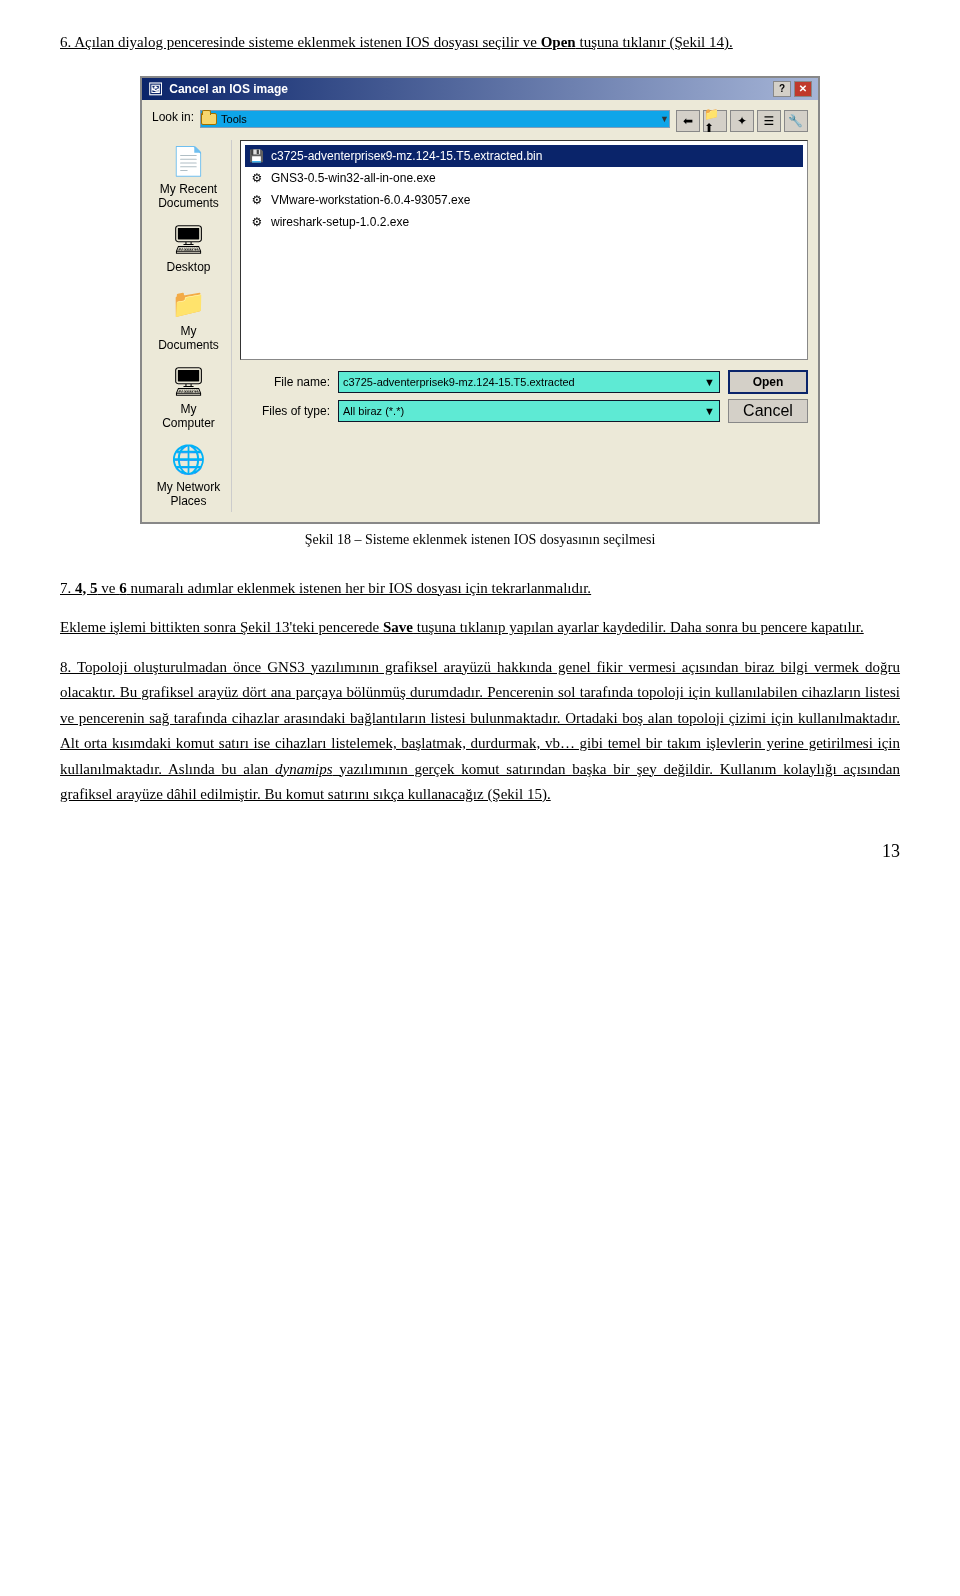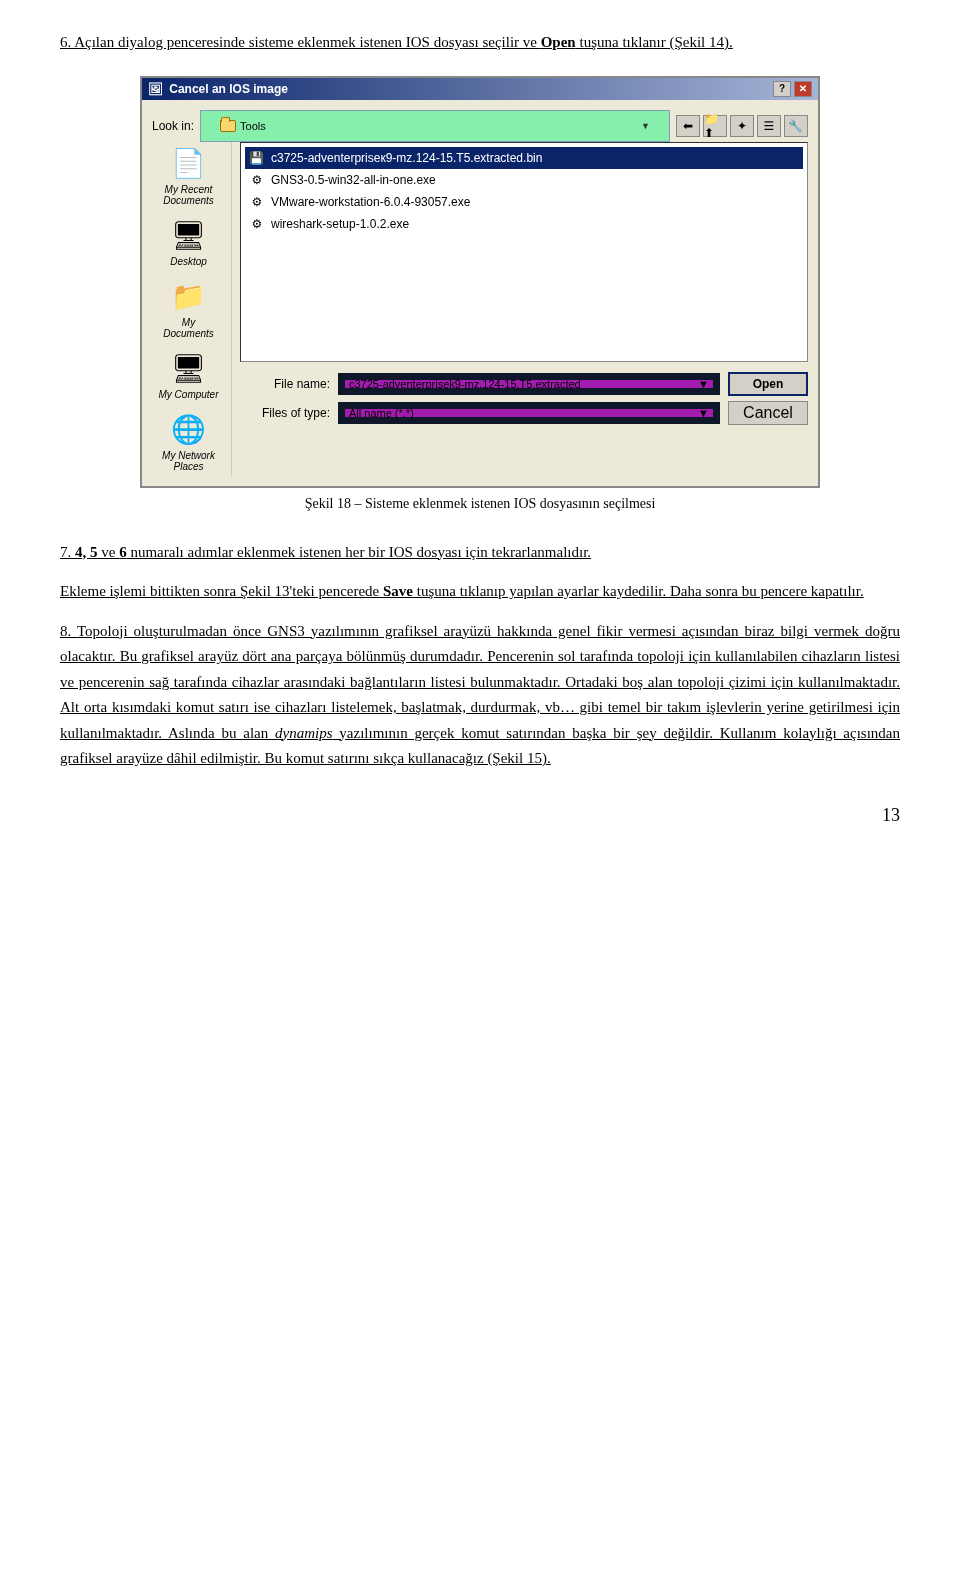--- a/index.html
+++ b/index.html
@@ -67,37 +67,38 @@
 
     .title-btn.close { background: #c0392b; color: white; }
 
     .dialog-content {
       padding: 10px;
       background: #ece9d8;
     }
 
     .toolbar-row {
       display: flex;
-      align-items: center;
+      align-items: flex-start;
       gap: 6px;
+      margin-bottom: 8px;
     }
 
     .toolbar-label {
       color: #000;
       white-space: nowrap;
       font-size: 12px;
     }
 
     .toolbar-combo {
       flex: 1;
-      height: 32px;
+      height: 18px;
       border: 1px solid #7f9db9;
-      background: #86efac;
+      background: #0ea5e9;
       font-size: 11px;
-      padding: 1px 19px;
+      padding: 1px 0;
       display: flex;
       align-items: center;
       justify-content: space-between;
     }
 
     .toolbar-combo-arrow {
       font-size: 9px;
       color: #333;
     }
 
@@ -178,41 +179,40 @@
     .sidebar-icon-img {
       width: 36px;
       height: 36px;
       display: flex;
       align-items: center;
       justify-content: center;
       font-size: 28px;
     }
 
     .sidebar-icon-label {
-      font-size: 10px;
+      font-size: 12px;
       text-align: center;
       color: #000;
-      font-style: italic;
     }
 
     .main-area {
       flex: 1;
     }
 
     .bottom-label {
       width: 90px;
       font-size: 12px;
       text-align: right;
     }
 
     .bottom-input {
       flex: 1;
       height: 22px;
-      border: 7px solid #0f172a;
-      background: #a21caf;
+      border: 1px solid #0f172a;
+      background: #5eead4;
       font-size: 11px;
       padding: 1px 4px;
       display: flex;
       align-items: center;
       justify-content: space-between;
     }
 
     .open-btn {
       width: 80px;
       height: 24px;
@@ -371,21 +371,21 @@
               <span>▼</span>
             </div>
             <div style="display:flex;flex-direction:column;gap:4px;">
               <div class="open-btn">Open</div>
             </div>
           </div>
 
           <div style="display:flex; align-items:center; gap:8px;">
             <span class="bottom-label">Files of type:</span>
             <div class="bottom-input">
-              <span>All name (*.*)</span>
+              <span>All biraz (*.*)</span>
               <span>▼</span>
             </div>
             <div style="display:flex;flex-direction:column;gap:4px;">
               <div class="cancel-btn">Cancel</div>
             </div>
           </div>
         </div>
       </div>
     </div>
   </div>

